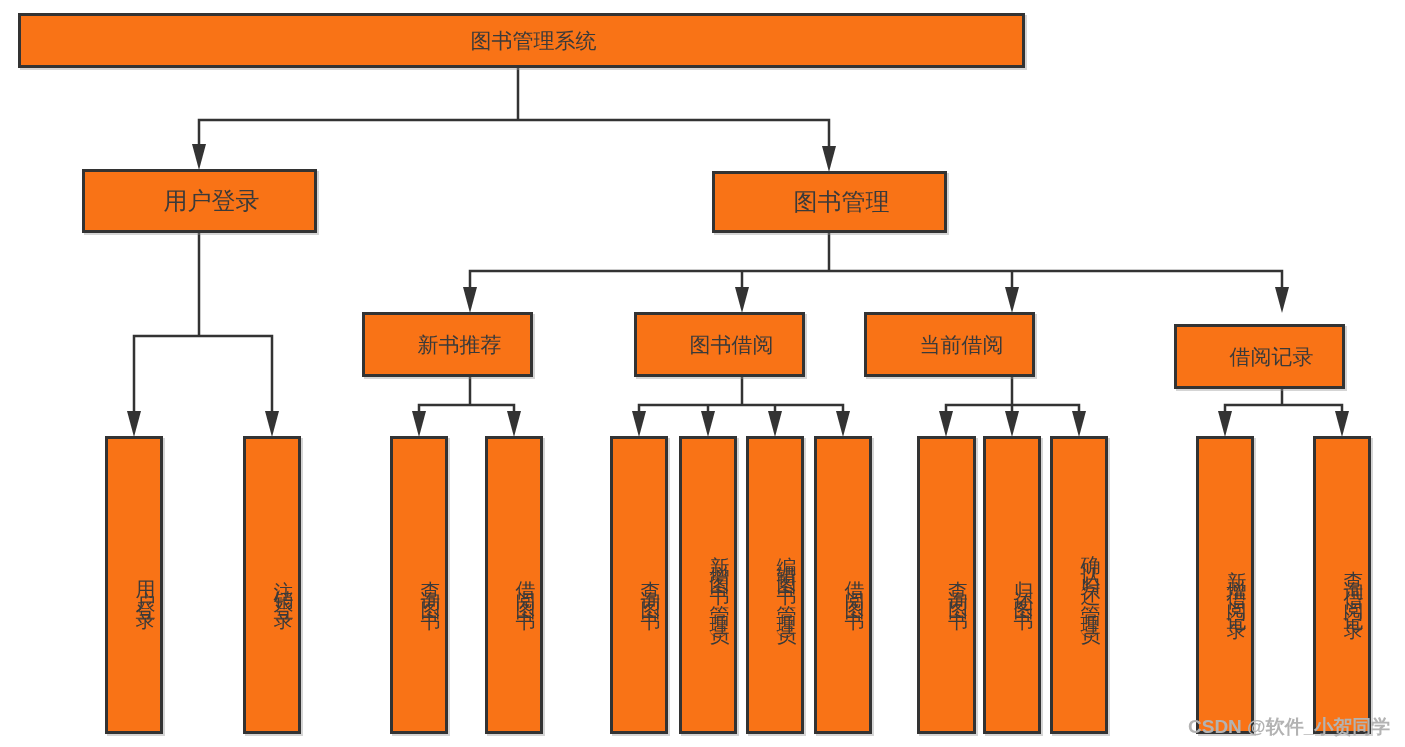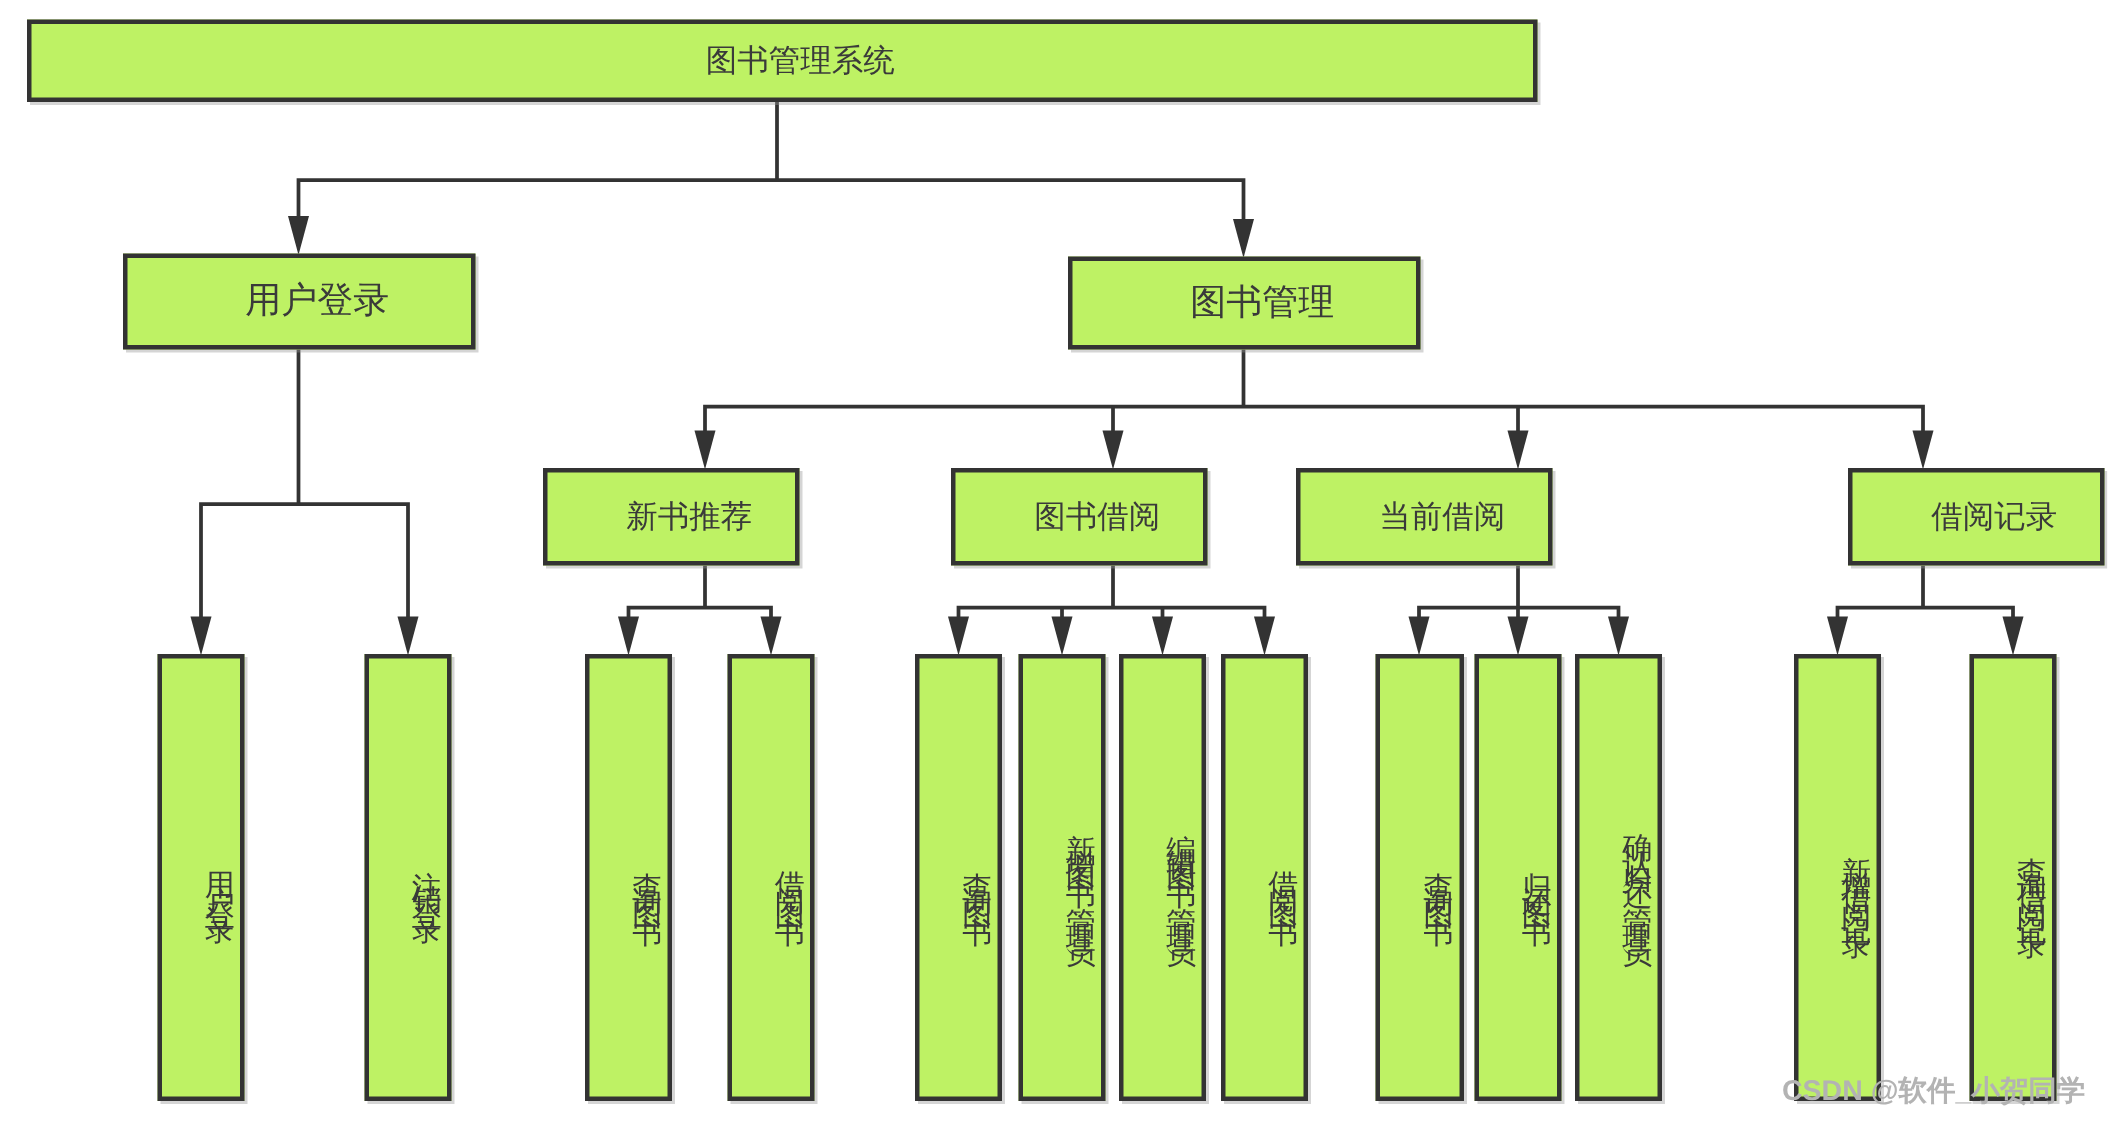--- a/index.html
+++ b/index.html
@@ -19,42 +19,42 @@
     position: absolute;
     left: 0; top: 0;
     width: 1405px;
     height: 747px;
     z-index: 1;
   }
   .node {
     position: absolute;
     box-sizing: border-box;
     border: 3px solid #333333;
-    background: #bef264;
+    background: #f97316;
     display: flex;
     align-items: center;
     justify-content: center;
     color: #3a3a3a;
     z-index: 2;
     box-shadow: 2px 2px 0 rgba(150,150,150,0.40);
     padding-left: 24px;
   }
   .node span { line-height: 1; white-space: nowrap; }
 
   
   #n-root   { left: 18px;  top: 13px;  width: 1007px; height: 55px; font-size: 21px; }
   
   #n-login  { left: 82px;  top: 169px; width: 235px; height: 64px; font-size: 24px; }
   #n-mgmt   { left: 712px; top: 171px; width: 235px; height: 62px; font-size: 24px; }
   
   .lvl3 { top: 312px; width: 171px; height: 65px; font-size: 21px; }
   #n-newrec { left: 362px; }
   #n-borrow { left: 634px; }
   #n-curr   { left: 864px; }
-  #n-record { left: 1232px; }
+  #n-record { left: 1174px; margin-top: 12px; }
   
   .leaf { top: 436px; height: 298px; width: 58px; }
   .leaf span {
     writing-mode: vertical-rl;
     text-orientation: mixed;
     font-size: 20px;
     letter-spacing: 10px;
     color: #3a3a3a;
   }
   #lf-a1 { left: 105px; }

